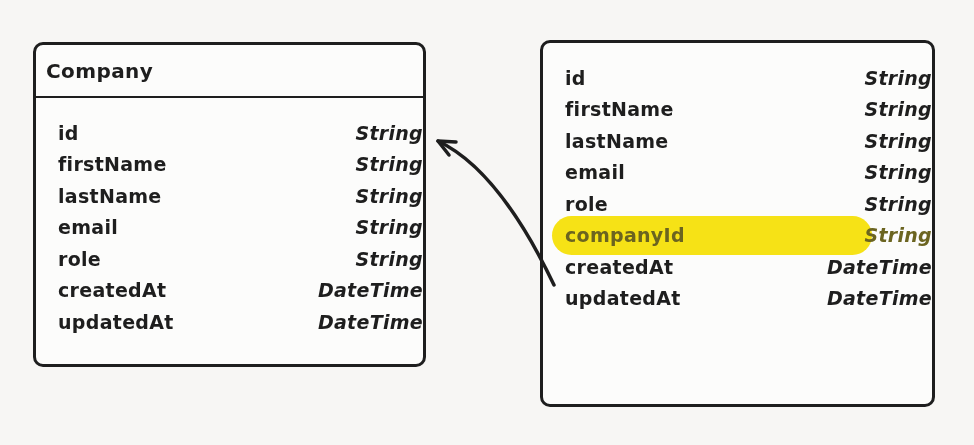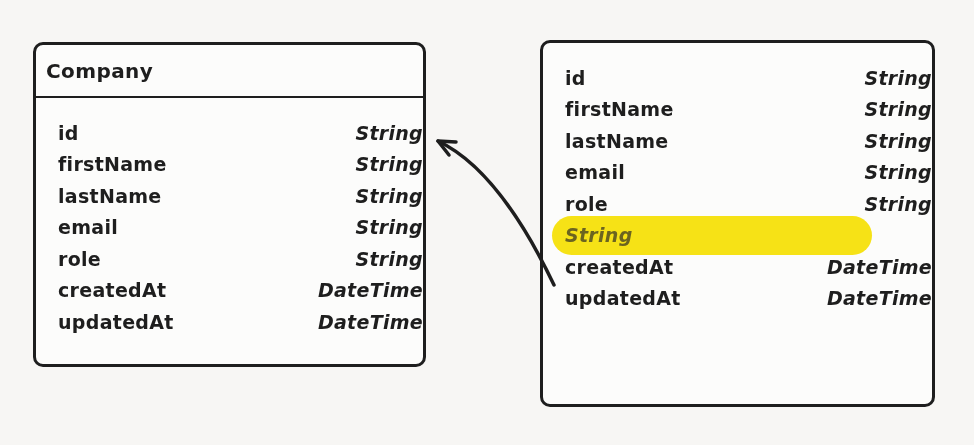--- a/index.html
+++ b/index.html
@@ -125,20 +125,21 @@
       <div class="field-row">
         <span class="field-row__name">email</span>
         <span class="field-row__type">String</span>
       </div>
       <div class="field-row">
         <span class="field-row__name">role</span>
         <span class="field-row__type">String</span>
       </div>
       <div class="field-row field-row--highlighted">
         <span class="highlight-pill"></span>
+        <span class="field-row__name">companyId</span>
         <span class="field-row__type">String</span>
       </div>
       <div class="field-row">
         <span class="field-row__name">createdAt</span>
         <span class="field-row__type">DateTime</span>
       </div>
       <div class="field-row">
         <span class="field-row__name">updatedAt</span>
         <span class="field-row__type">DateTime</span>
       </div>

